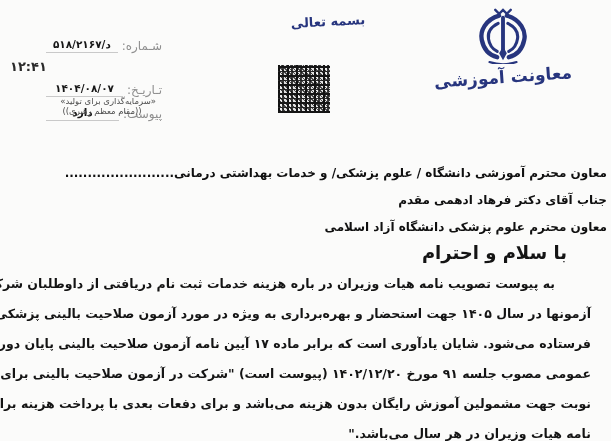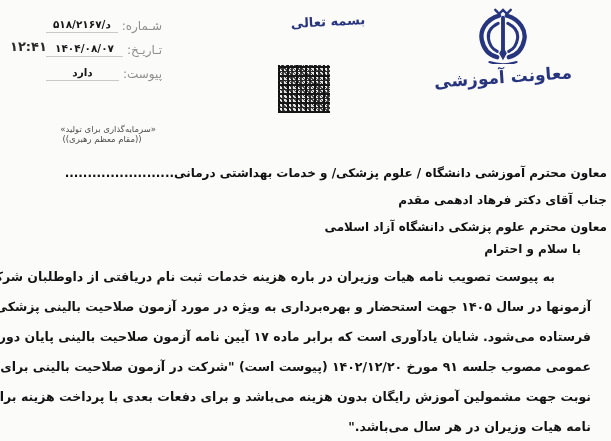--- a/index.html
+++ b/index.html
@@ -23,33 +23,33 @@
       repeating-linear-gradient(45deg, rgba(20,20,20,.75) 0 1px, transparent 1px 3px),
       repeating-linear-gradient(0deg,#161616 0 2px,transparent 2px 5px,#2b2b2b 5px 6px,transparent 6px 9px),
       repeating-linear-gradient(90deg,#101010 0 2px,#ececec 2px 4px,#3a3a3a 4px 6px,#e0e0e0 6px 9px);
   }
   
   .fields{top:18px;left:46px;width:116px;}
   .field-row{display:flex;align-items:flex-end;margin-bottom:9px;}
   .field-label{font-size:12px;color:#8f8f8f;white-space:nowrap;margin-left:4px;}
   .field-value{flex:1;border-bottom:1px solid #c9c9c9;text-align:center;
     font-size:10.5px;font-weight:bold;color:#161616;padding-bottom:2px;white-space:nowrap;}
-  .ltr{direction:ltr;unicode-bidi:embed;}
+  .ltr{direction:ltr;unicode-bidi:embed;margin-top:20px;}
   .timestamp{top:39px;left:10px;font-size:13px;font-weight:bold;color:#2a2a2a;}
   
   .slogan{top:96px;left:18px;width:138px;text-align:right;color:#4d4d4d;}
-  .slogan-l1{font-size:8.5px;margin-top:28px;}
+  .slogan-l1{font-size:8.5px;}
   .slogan-l2{font-size:8.5px;padding-left:30px;text-align:center;}
   
   .recipient{top:160px;right:4px;left:15px;text-align:right;
     font-size:12px;font-weight:bold;color:#101010;line-height:27px;}
   
   .letter-body{top:242px;right:20px;left:15px;color:#141414;}
-  .salutation{font-size:12px;font-weight:bold;text-align:right;padding-left:0;
-    margin-right:10px;margin-bottom:6px;}
+  .salutation{font-size:18px;font-weight:bold;text-align:right;padding-left:0;
+    margin-right:24px;margin-bottom:6px;}
   .bline{font-size:12.5px;font-weight:bold;line-height:30px;
     text-align:justify;text-align-last:justify;white-space:nowrap;}
   .bline.first{padding-right:36px;}
   .bline.last{text-align:right;text-align-last:right;}
 </style>
 </head>
 <body>
 
 <div class="abs emblem-block">
   <svg class="emblem-svg" width="58" height="58" viewBox="0 0 60 60" fill="none" stroke="#27357e" stroke-linecap="round">

